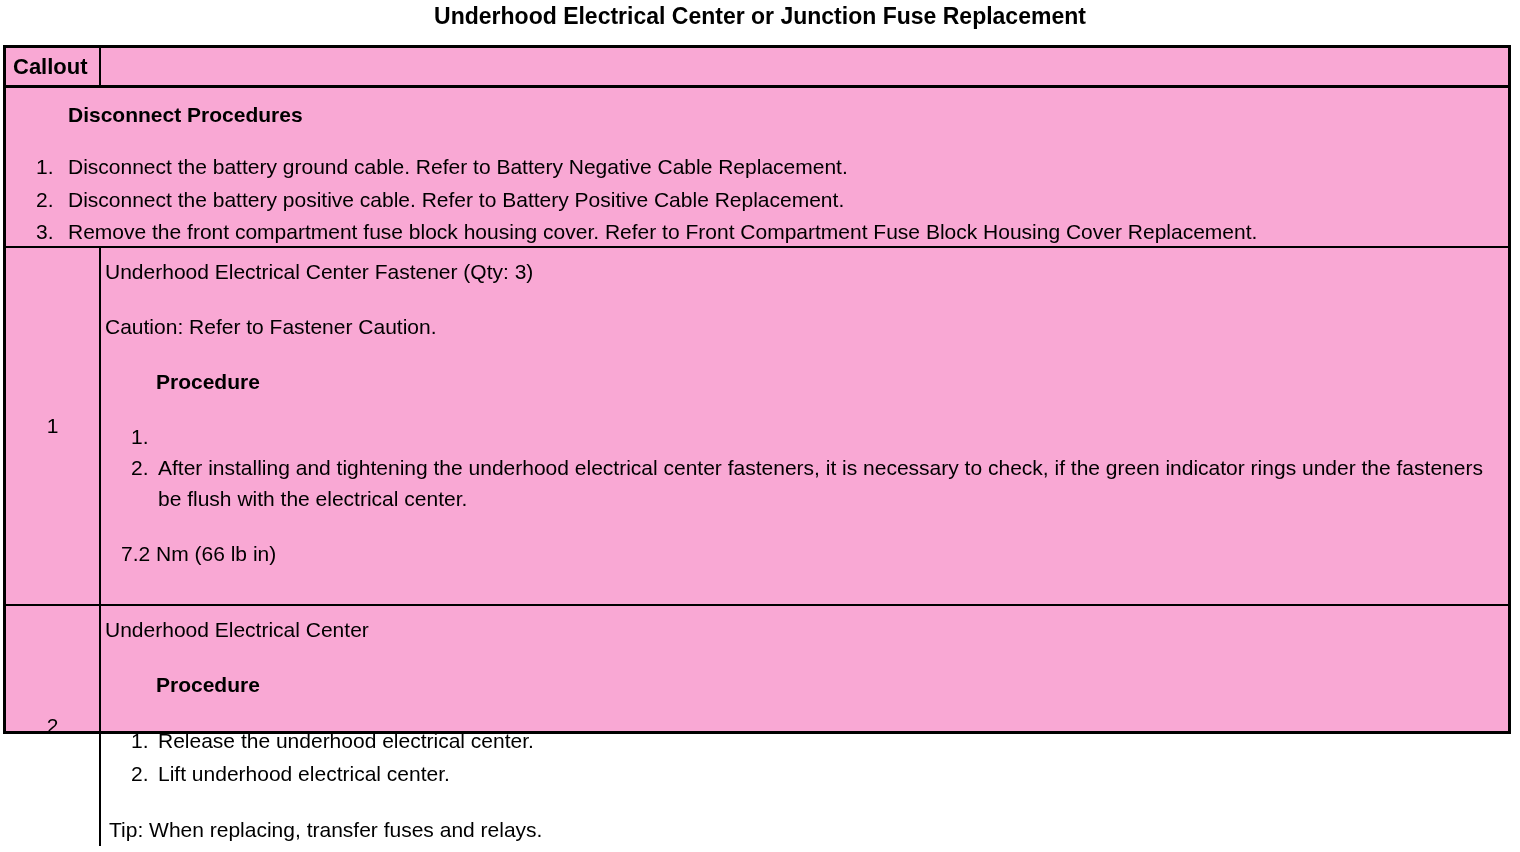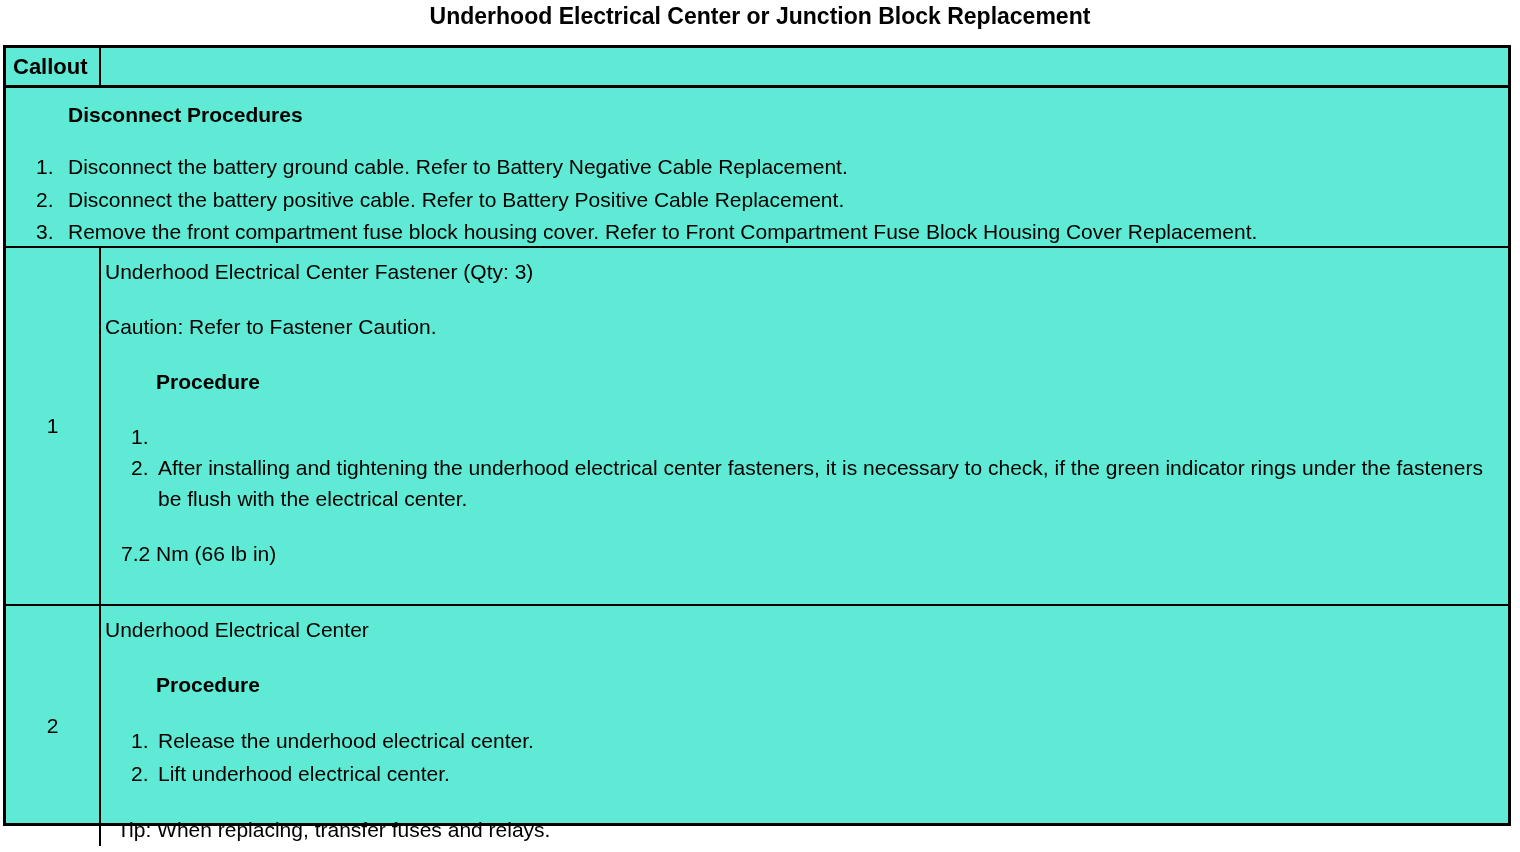--- a/index.html
+++ b/index.html
@@ -16,23 +16,23 @@
     margin: 0;
     padding-top: 3px;
     text-align: center;
     font-size: 23px;
     font-weight: bold;
     line-height: 27px;
   }
   .proc-table {
     position: absolute;
     left: 3px; top: 45px;
-    width: 1508px; height: 781px;
+    width: 1508px; height: 689px;
     border: 3px solid #000;
-    background: #5eead4;
+    background: #f9a8d4;
   }
   
   .thead {
     display: flex;
     height: 40px;
     border-bottom: 3px solid #000;
     font-weight: bold;
     font-size: 22px;
   }
   .callout-col {
@@ -75,26 +75,26 @@
   }
   .para { margin: 0 0 24px 0; }
   .procedure-heading { font-weight: bold; margin: 0 0 24px 51px; }
   .bold { font-weight: normal; }
   .steps { margin: 0 0 24px 26px; }
   .steps .step-row { display: flex; }
   .steps .step-num { width: 27px; flex-shrink: 0; }
   .steps .step-text { flex: 1; max-width: 1330px; }
   .row-2 .steps .step-row { line-height: 33px; }
   .torque { font-weight: normal; margin: 16px; }
-  .tip-para { margin: 12px; }
+  .tip-para { margin: 4px; }
 </style>
 </head>
 <body>
 
-<h1 class="doc-title">Underhood Electrical Center or Junction Block Replacement</h1>
+<h1 class="doc-title">Underhood Electrical Center or Junction Fuse Replacement</h1>
 
 <div class="proc-table">
 
   <div class="thead">
     <div class="callout-col">Callout</div>
   </div>
 
   <div class="prelim-row">
     <div class="prelim-heading">Disconnect Procedures</div>
     <div class="prelim-list">

